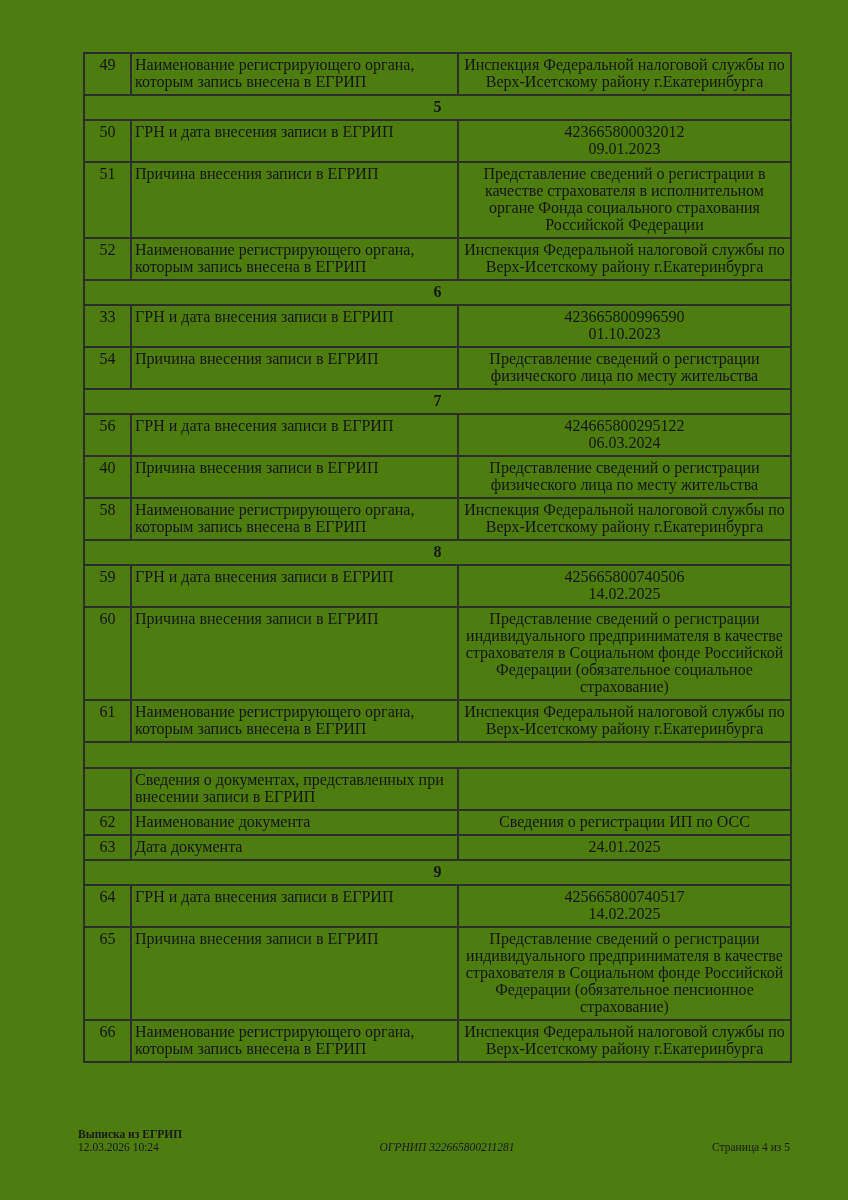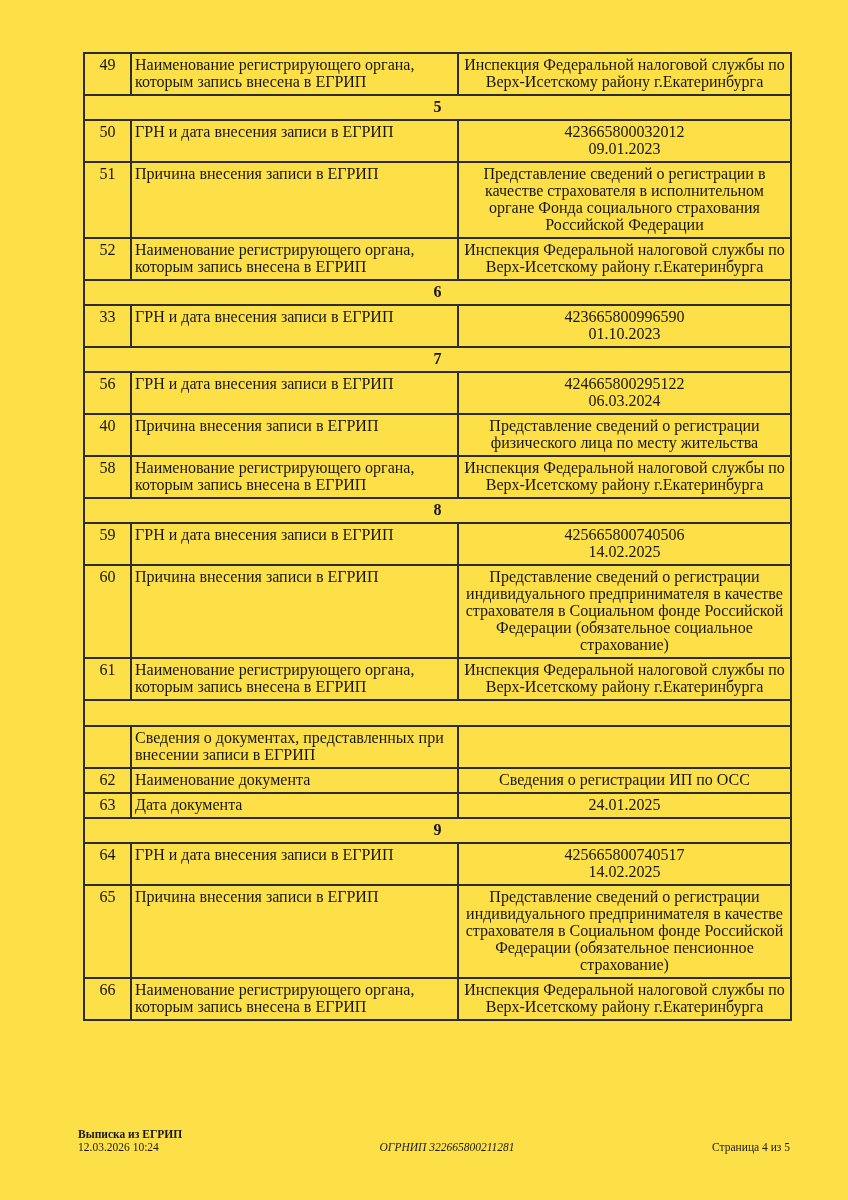--- a/index.html
+++ b/index.html
@@ -2,21 +2,21 @@
 <html><head>
 <meta charset="utf-8">
 <style>
   html, body {
     margin: 0; padding: 0;
     background: #ffffff;
   }
   .page {
     position: relative;
     width: 848px; height: 1200px;
-    background: #fde047;
+    background: #4d7c0f;
     overflow: hidden;
     font-family: "Liberation Serif", "DejaVu Serif", serif;
     color: #161616;
   }
   table.doc-table {
     position: absolute;
     left: 83px; top: 52px;
     width: 707px;
     border-collapse: collapse;
     table-layout: fixed;
@@ -90,20 +90,25 @@
           <td class="value-cell">Инспекция Федеральной налоговой службы по Верх-Исетскому району г.Екатеринбурга</td>
         </tr>
         <tr>
           <td class="section-cell" colspan="3">6</td>
         </tr>
         <tr>
           <td class="num-cell">33</td>
           <td class="label-cell">ГРН и дата внесения записи в ЕГРИП</td>
           <td class="value-cell">423665800996590
 01.10.2023</td>
+        </tr>
+        <tr>
+          <td class="num-cell">54</td>
+          <td class="label-cell">Причина внесения записи в ЕГРИП</td>
+          <td class="value-cell">Представление сведений о регистрации физического лица по месту жительства</td>
         </tr>
         <tr>
           <td class="section-cell" colspan="3">7</td>
         </tr>
         <tr>
           <td class="num-cell">56</td>
           <td class="label-cell">ГРН и дата внесения записи в ЕГРИП</td>
           <td class="value-cell">424665800295122
 06.03.2024</td>
         </tr>

